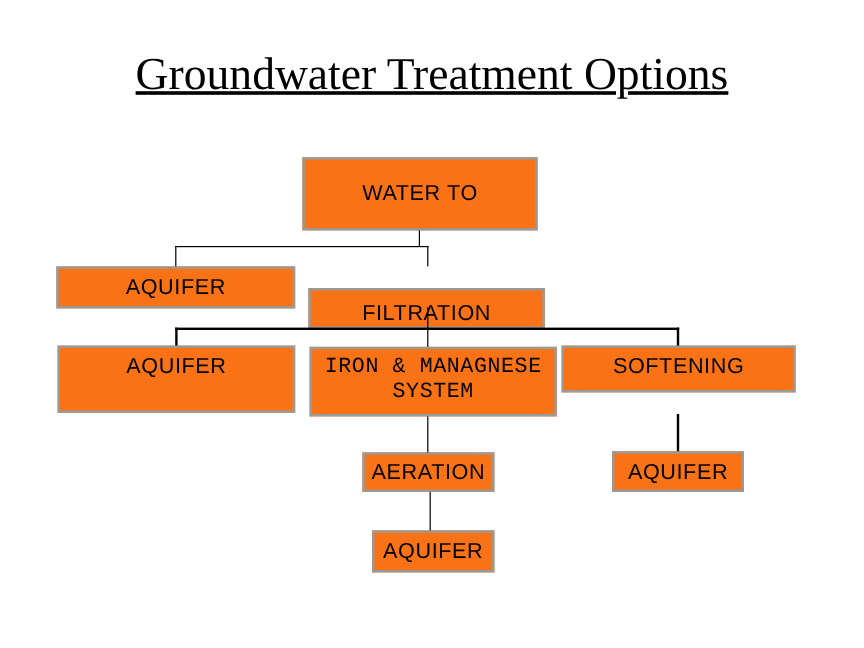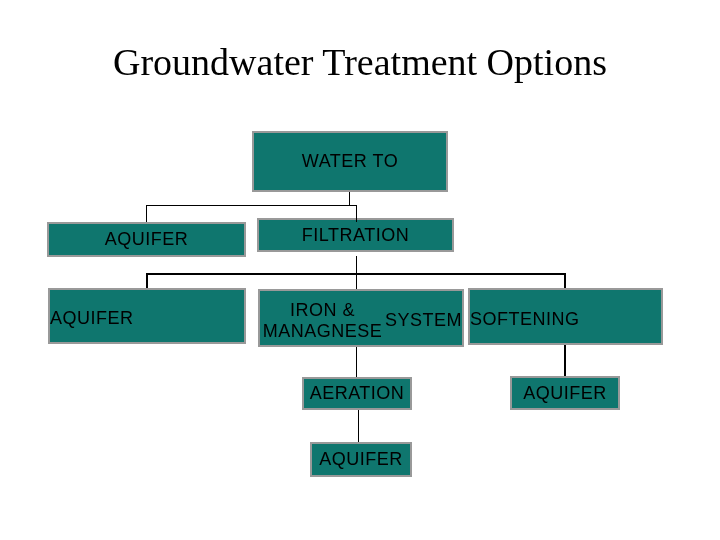--- a/index.html
+++ b/index.html
@@ -18,45 +18,46 @@
     top: 40px;
     left: 0;
     width: 720px;
     text-align: center;
     font-family: "Liberation Serif", "DejaVu Serif", serif;
     font-size: 38px;
     font-weight: 400;
     line-height: 1.2;
     color: #000000;
     white-space: nowrap;
+    text-decoration: underline;
   }
   .node {
     position: absolute;
-    background: #0f766e;
+    background: #f97316;
     border: 2px solid #999999;
     display: flex;
-    flex-direction: row;
+    flex-direction: column;
     align-items: center;
     justify-content: center;
     font-size: 18px;
     letter-spacing: 0.5px;
     line-height: 21px;
     text-align: center;
     color: #000000;
   }
   .node.top-text { justify-content: flex-start; padding-top: 5px; }
   .conn { position: absolute; background: #000000; }
 
   
   #n-water      { left: 252px; top: 131px; width: 196px; height: 61px; }
   #n-aquifer-l  { left:  47px; top: 222px; width: 199px; height: 35px; }
-  #n-filtration { left: 257px; top: 218px; width: 197px; height: 34px; }
+  #n-filtration { left: 257px; top: 240px; width: 197px; height: 34px; justify-content: flex-end; }
   #n-aquifer-3  { left:  48px; top: 288px; width: 198px; height: 56px; }
-  #n-iron       { left: 258px; top: 289px; width: 206px; height: 58px; }
-  #n-softening  { left: 468px; top: 288px; width: 195px; height: 57px; }
+  #n-iron       { left: 258px; top: 289px; width: 206px; height: 58px; font-family: Liberation Mono, monospace; }
+  #n-softening  { left: 468px; top: 288px; width: 195px; height: 39px; }
   #n-aeration   { left: 302px; top: 377px; width: 110px; height: 33px; }
   #n-aquifer-4  { left: 510px; top: 376px; width: 110px; height: 34px; }
   #n-aquifer-5  { left: 310px; top: 442px; width: 102px; height: 35px; }
 
   
   #c-stub-top     { left: 349px; top: 192px; width: 1px;   height: 13px; }
   #c-h-row2       { left: 146px; top: 205px; width: 211px; height: 1px;  }
   #c-v-row2-left  { left: 146px; top: 205px; width: 1px;   height: 17px; }
   #c-v-row2-right { left: 356px; top: 205px; width: 1px;   height: 17px; }
   #c-v-filt-down  { left: 356px; top: 256px; width: 1px;   height: 33px; }

